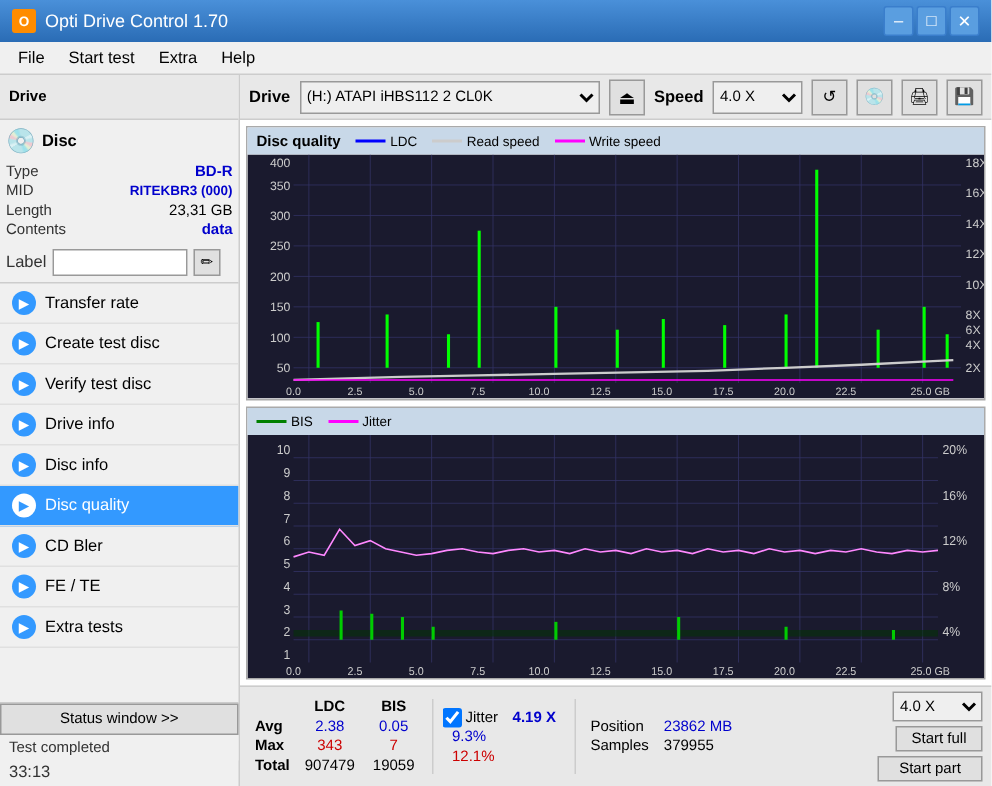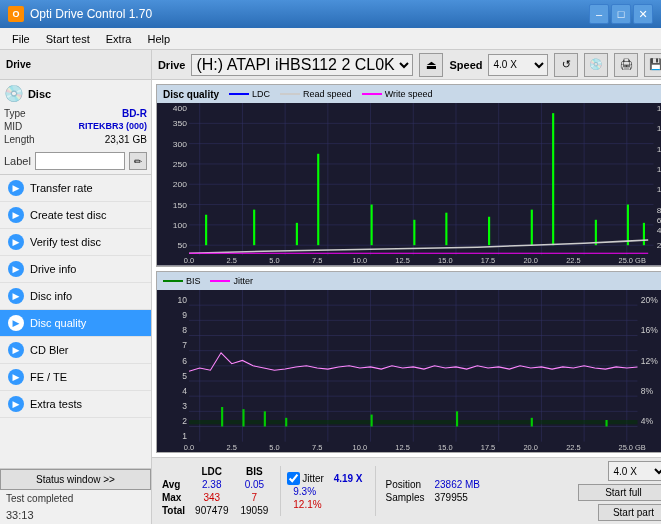--- a/index.html
+++ b/index.html
@@ -48,21 +48,21 @@
     .status-section { border-top: 1px solid #ccc; }
     .status-window-btn { width: 100%; padding: 4px; background: #e0e0e0; border: 1px solid #999; cursor: pointer; font-size: 10px; text-align: center; }
     .progress-bar { flex: 1; height: 14px; background: #e0e0e0; border: 1px solid #999; position: relative; border-radius: 1px; }
     .progress-fill { height: 100%; background: #00cc00; }
     .progress-text { position: absolute; top: 0; left: 0; right: 0; text-align: center; font-size: 10px; line-height: 14px; color: #000; }
     .time-text { font-size: 11px; color: #333; white-space: nowrap; }
 
     
     .right-panel { flex: 1; display: flex; flex-direction: column; background: white; }
     .legend-item { display: flex; align-items: center; gap: 3px; font-size: 9px; font-weight: normal; }
-    .btn-full { background: #e0e0e0; border: 1px solid #999; padding: 2px 8px; cursor: pointer; font-size: 10px; width: 90px; text-align: center; }
+    .btn-full { background: #e0e0e0; border: 1px solid #999; padding: 2px 8px; cursor: pointer; font-size: 10px; width: 58px; text-align: center; }
     .btn-part { background: #e0e0e0; border: 1px solid #999; padding: 2px 8px; cursor: pointer; font-size: 10px; width: 70px; text-align: center; }
   </style>
 </head>
 <body>
 
 <div class="title-bar">
   <div class="title-bar-left">
     <div class="title-bar-icon">O</div>
     <span class="title-bar-text">Opti Drive Control 1.70</span>
   </div>
@@ -98,20 +98,24 @@
         <span class="disc-val">BD-R</span>
       </div>
       <div class="disc-row">
         <span class="disc-key">MID</span>
         <span class="disc-val" style="font-size:9px;">RITEKBR3 (000)</span>
       </div>
       <div class="disc-row">
         <span class="disc-key">Length</span>
         <span class="disc-val black">23,31 GB</span>
       </div>
+      <div class="disc-row">
+        <span class="disc-key">Contents</span>
+        <span class="disc-val">data</span>
+      </div>
       <div class="label-row">
         <span class="disc-key">Label</span>
         <input class="label-input" type="text" value="" style="">
         <button class="label-btn">✏</button>
       </div>
     </div>
 
     <div class="nav-menu">
       <div class="nav-item">
         <div class="nav-icon blue">▶</div>
@@ -160,21 +164,21 @@
         <span class="time-text">33:13</span>
       </div>
     </div>
 
   </div>
 
   <div class="right-panel">
 
     <div style="background:#e8e8e8; border-bottom:1px solid #ccc; padding:3px 6px; display:flex; align-items:center; gap:6px; height:30px;">
       <span style="font-weight:bold; font-size:11px;">Drive</span>
-      <select style="flex:1; height:22px; font-size:16px; border:1px solid #999;">
+      <select style="flex:1; height:22px; font-size:10px; border:1px solid #999;">
         <option>(H:) ATAPI iHBS112  2 CL0K</option>
       </select>
       <button style="width:24px; height:24px; background:#e0e0e0; border:1px solid #999; cursor:pointer; font-size:12px;">⏏</button>
       <span style="font-weight:bold; font-size:11px;">Speed</span>
       <select style="width:60px; height:22px; font-size:10px; border:1px solid #999;">
         <option>4.0 X</option>
       </select>
       <button style="width:24px; height:24px; background:#e0e0e0; border:1px solid #999; cursor:pointer; font-size:11px;">↺</button>
       <button style="width:24px; height:24px; background:#e0e0e0; border:1px solid #999; cursor:pointer; font-size:11px;">💿</button>
       <button style="width:24px; height:24px; background:#e0e0e0; border:1px solid #999; cursor:pointer; font-size:11px;">🖨</button>

